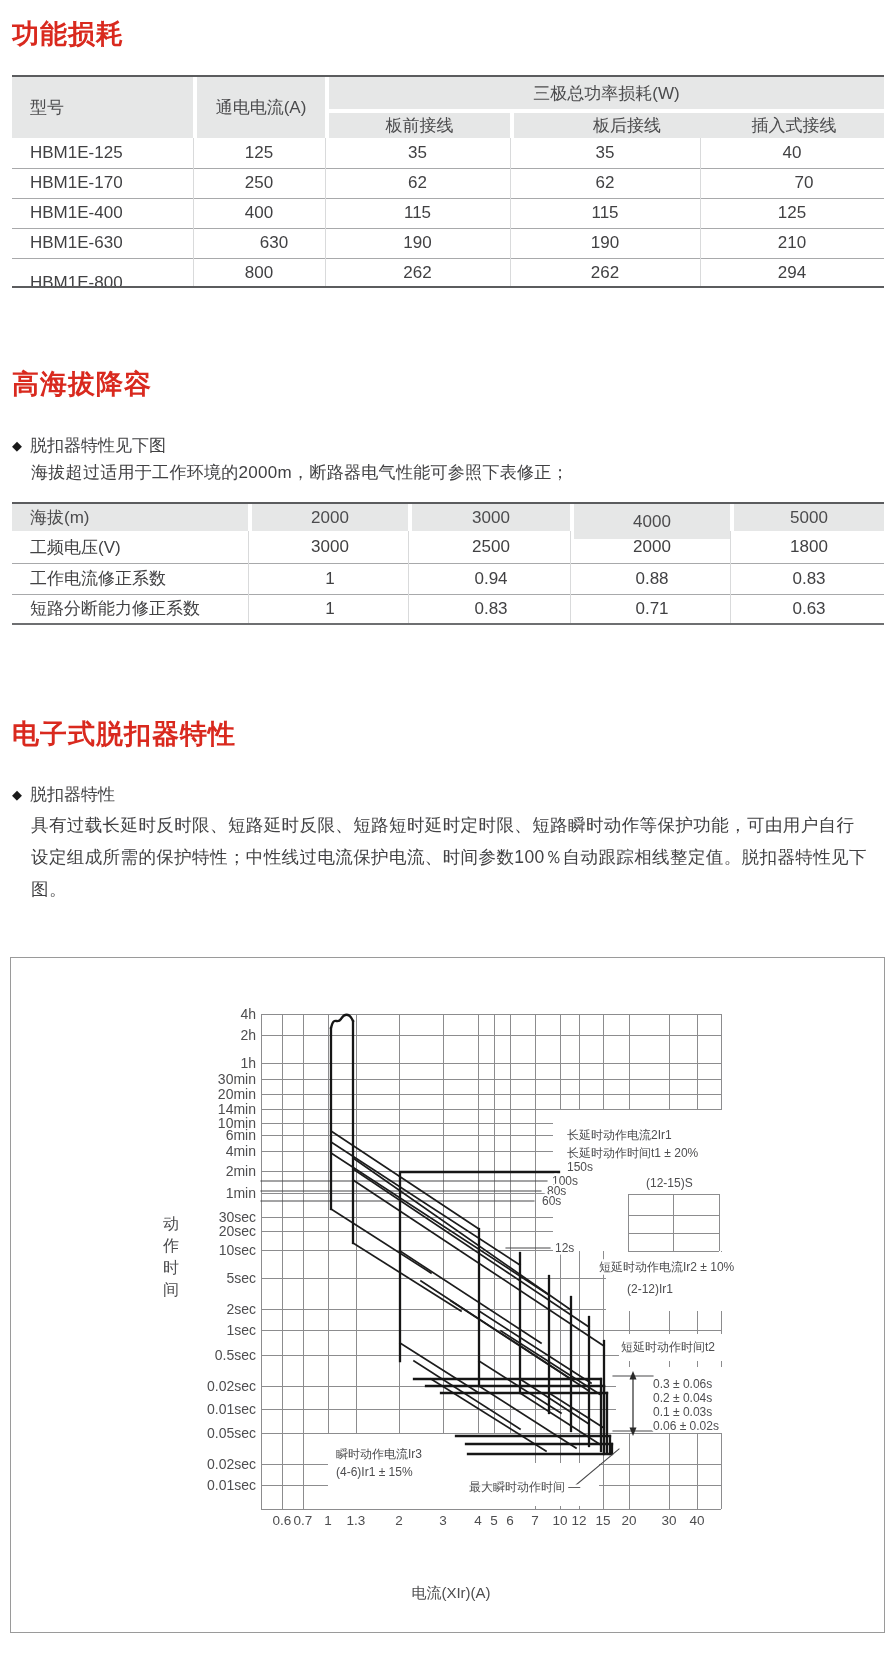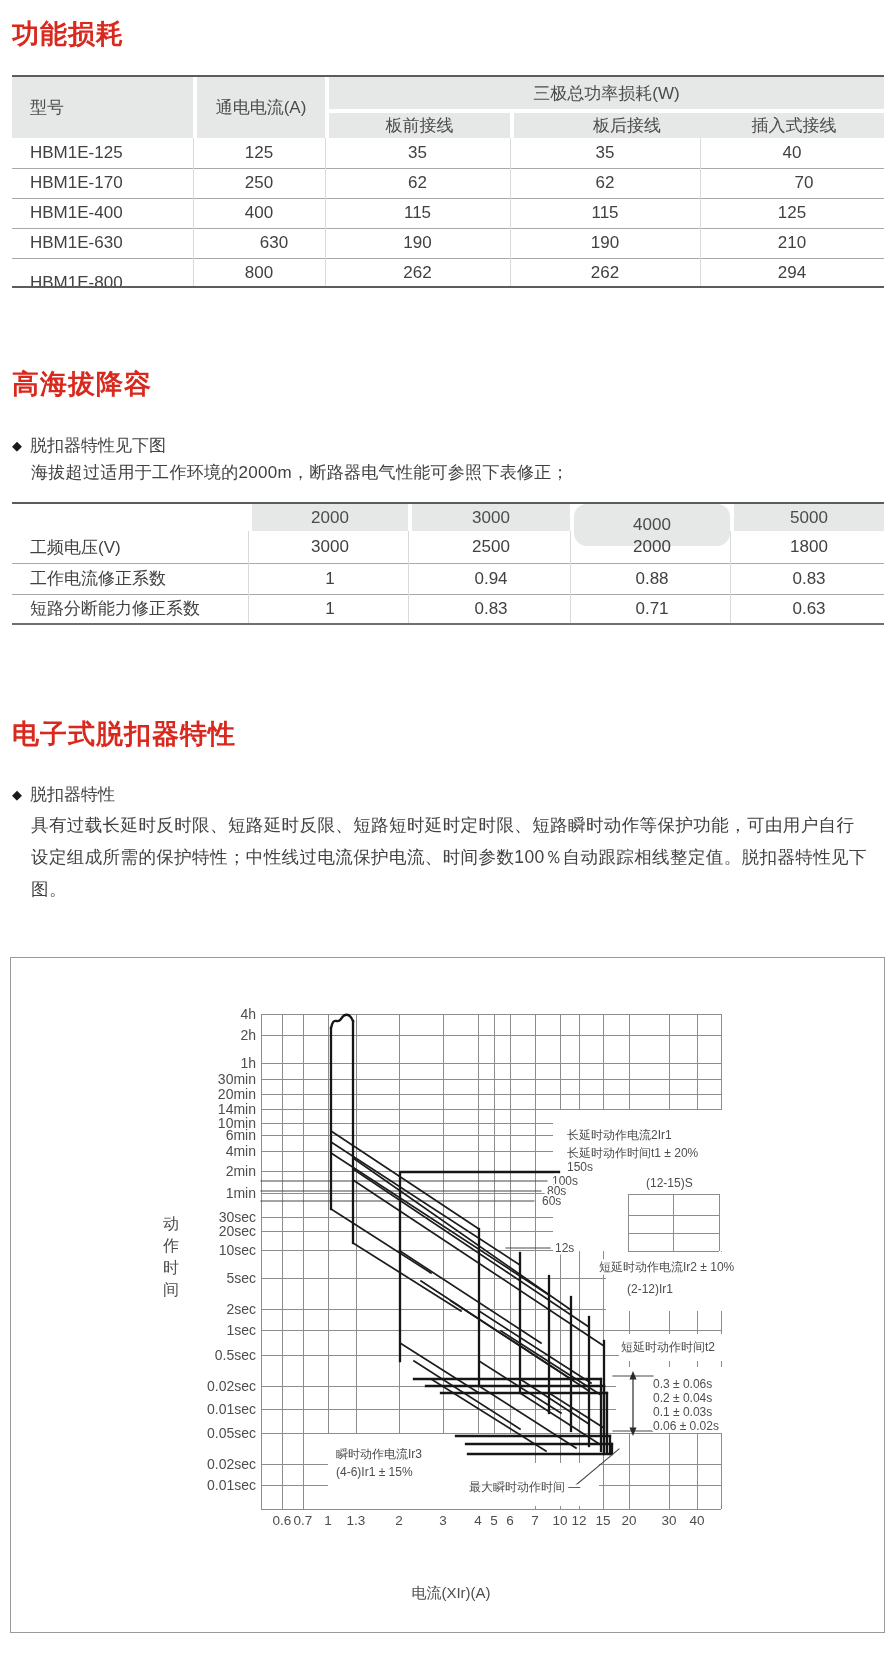--- a/index.html
+++ b/index.html
@@ -77,23 +77,24 @@
 
 <div class="abs sec-title" style="left:12px;top:366px;">高海拔降容</div>
 
 <div class="abs bullet-line" style="left:12px;top:434px;">
   <span class="diamond">◆</span><span>脱扣器特性见下图</span>
 </div>
 <div class="abs note-text" style="left:31px;top:461px;">海拔超过适用于工作环境的2000m，断路器电气性能可参照下表修正；</div>
 
 <div id="table2" class="tbl" style="top:502px;width:872px;height:123px;">
     <div class="topline" style=""></div>
+    <div class="cell hcell lpad" style="left:0px;top:2px;width:236px;height:27px;">海拔(m)</div>
     <div class="cell hcell center" style="left:240px;top:2px;width:156px;height:27px;">2000</div>
     <div class="cell hcell center" style="left:400px;top:2px;width:158px;height:27px;">3000</div>
-    <div class="cell hcell center" style="left:562px;top:2px;width:156px;height:42px;border-radius:13px;">4000</div>
+    <div class="cell hcell center" style="left:562px;top:2px;width:156px;height:35px;">4000</div>
     <div class="cell hcell center" style="left:722px;top:2px;width:150px;height:27px;">5000</div>
     <div class="cell lpad" style="left:0px;top:29px;width:236px;height:32px;">工频电压(V)</div>
     <div class="cell center" style="left:240px;top:29px;width:156px;height:32px;">3000</div>
     <div class="cell center" style="left:400px;top:29px;width:158px;height:32px;">2500</div>
     <div class="cell center" style="left:562px;top:29px;width:156px;height:32px;">2000</div>
     <div class="cell center" style="left:722px;top:29px;width:150px;height:32px;">1800</div>
     <div class="rowline" style="left:0;right:0;top:61px;width:872px;"></div>
     <div class="cell lpad" style="left:0px;top:61px;width:236px;height:31px;">工作电流修正系数</div>
     <div class="cell center" style="left:240px;top:61px;width:156px;height:31px;">1</div>
     <div class="cell center" style="left:400px;top:61px;width:158px;height:31px;">0.94</div>

